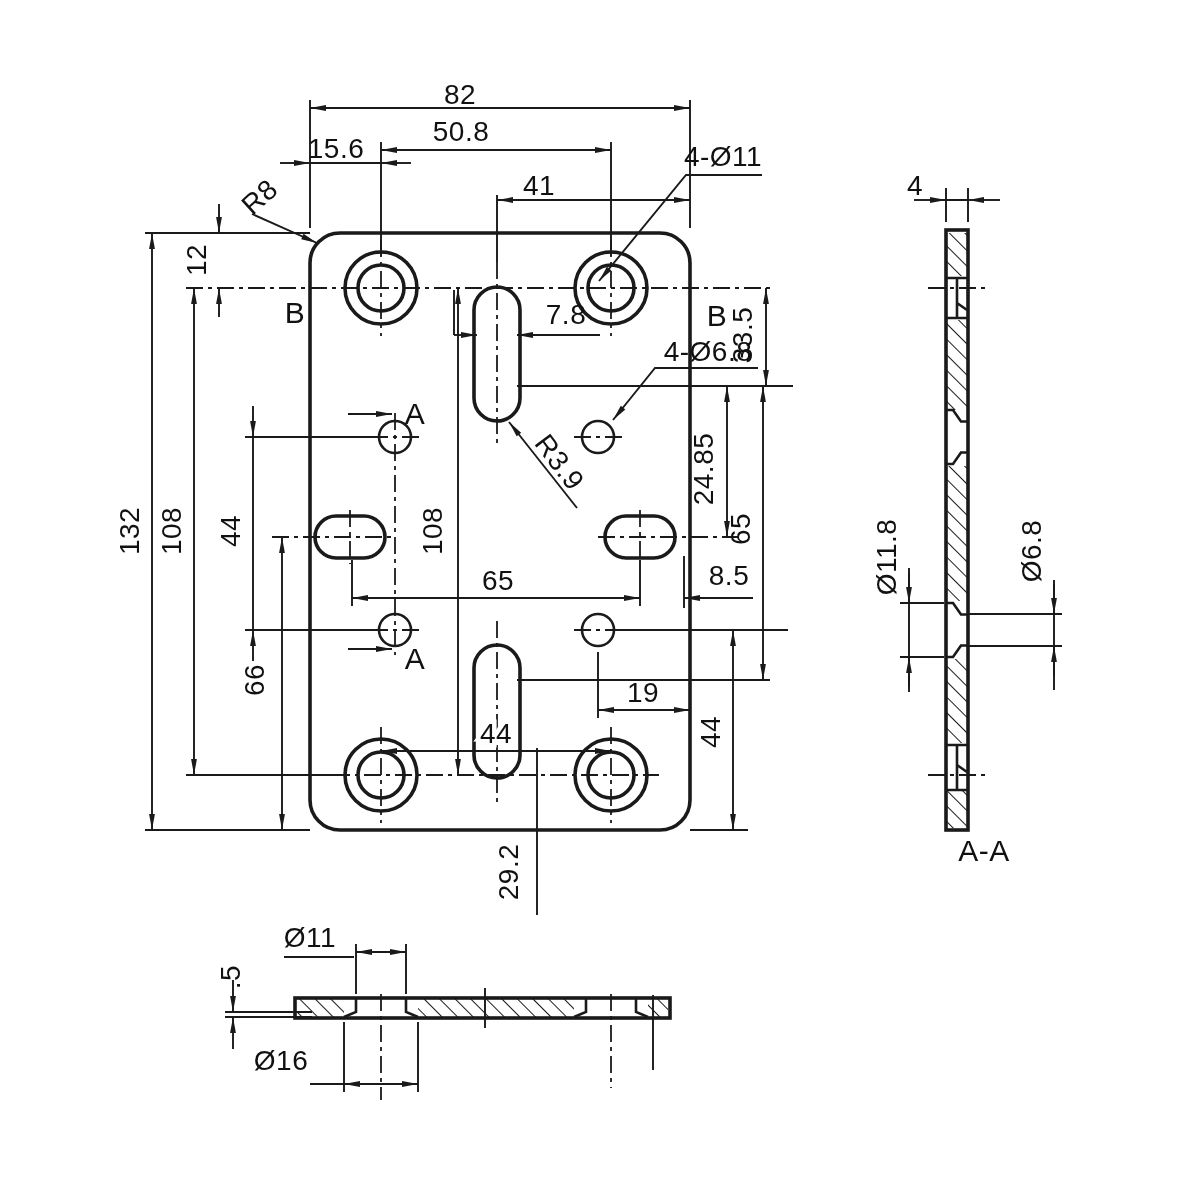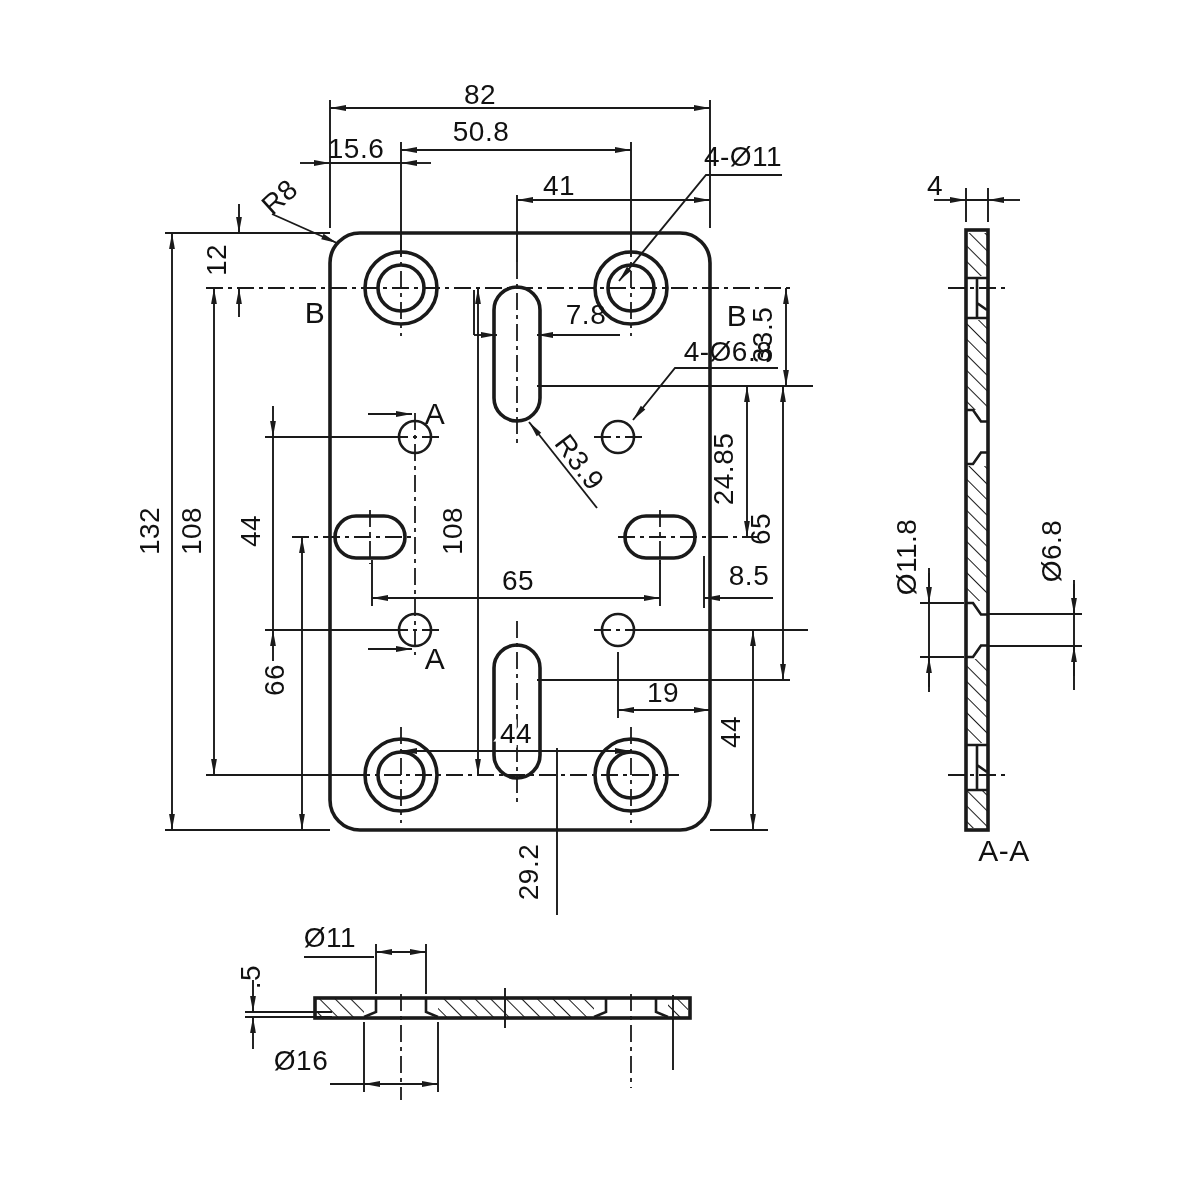--- a/index.html
+++ b/index.html
@@ -1,16 +1,16 @@
 <!DOCTYPE html>
 <html><head>
 <meta charset="utf-8">
 <style>
   html,body{margin:0;padding:0;background:#ffffff;}
-  .stage{position:relative;width:1152px;height:1200px;background:#ffffff;overflow:hidden;margin-left:20px;}
+  .stage{position:relative;width:1152px;height:1200px;background:#ffffff;overflow:hidden;}
   svg{display:block;}
   .thick{stroke:#1a1a1a;stroke-width:3.6;fill:none;stroke-linecap:round;}
   .med{stroke:#1a1a1a;stroke-width:2.6;fill:none;}
   .thin{stroke:#1a1a1a;stroke-width:1.9;fill:none;}
   .cl{stroke:#1a1a1a;stroke-width:1.8;fill:none;stroke-dasharray:17 5 4 5;}
   text{fill:#111111;font-family:"Liberation Sans","DejaVu Sans",sans-serif;font-size:28px;letter-spacing:0.5px;}
   .t-mid{text-anchor:middle;}
   .t-big{font-size:30px;}
   .halo{paint-order:stroke;stroke:#ffffff;stroke-width:9px;}
 </style>

